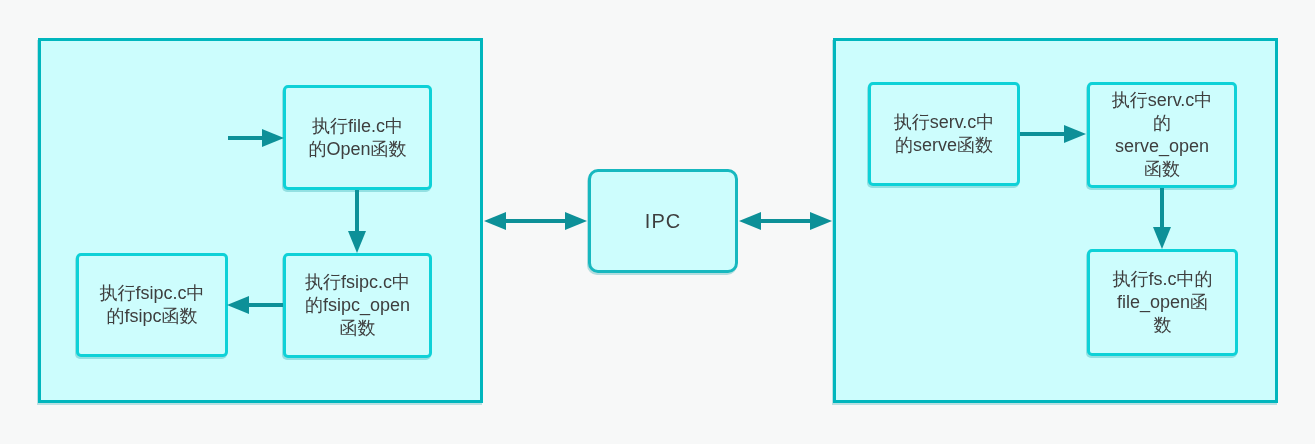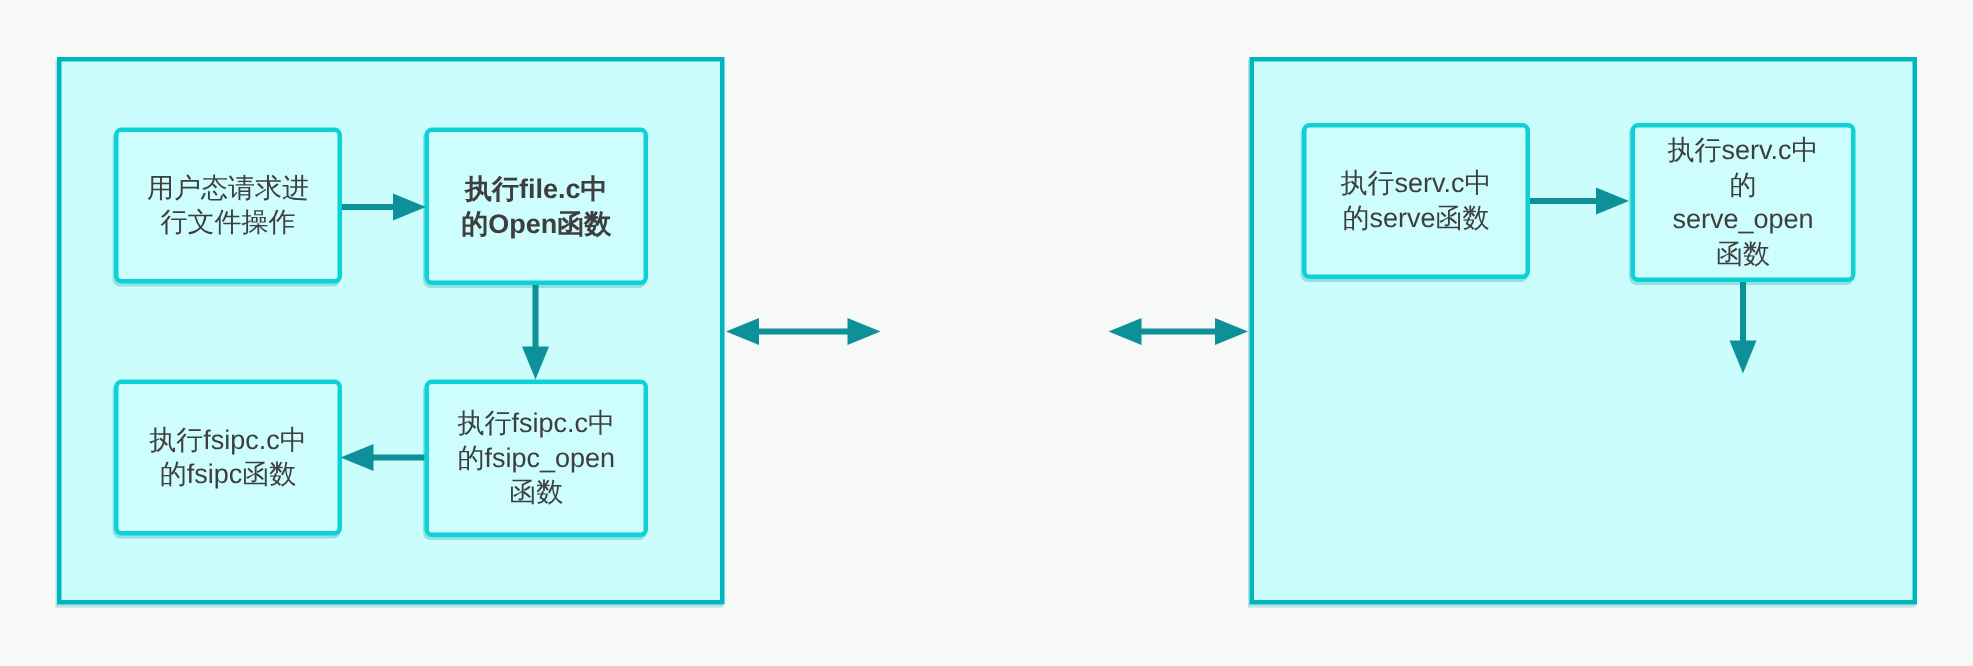--- a/index.html
+++ b/index.html
@@ -53,48 +53,52 @@
   .arrow-head{fill:var(--arrow);stroke:none;}
 </style>
 </head>
 <body>
 
 <div class="canvas">
 
   <div class="panel" style="left:38px;top:38px;width:445px;height:365px;"></div>
   <div class="panel" style="left:833px;top:38px;width:445px;height:365px;"></div>
 
-  <div class="node" style="left:76px;top:85px;width:152px;height:104px;">
-    <span>用户态请求进
-行文件操作</span>
-  </div>
-  <div class="node" style="left:283px;top:85px;width:149px;height:105px;font-weight:bold;">
+  <div class="node" style="left:283px;top:85px;width:149px;height:105px;">
     <span>执行file.c中
 的Open函数</span>
   </div>
   <div class="node" style="left:283px;top:253px;width:149px;height:105px;">
     <span>执行fsipc.c中
 的fsipc_open
 函数</span>
   </div>
   <div class="node" style="left:76px;top:253px;width:152px;height:104px;">
     <span>执行fsipc.c中
 的fsipc函数</span>
   </div>
 
+  <div class="node ipc" style="left:588px;top:169px;width:150px;height:104px;">
+    <span>IPC</span>
+  </div>
 
   <div class="node" style="left:868px;top:82px;width:152px;height:104px;">
     <span>执行serv.c中
 的serve函数</span>
   </div>
   <div class="node" style="left:1087px;top:82px;width:150px;height:106px;">
     <span>执行serv.c中
 的
 serve_open
 函数</span>
+  </div>
+  <div class="node" style="left:1087px;top:249px;width:151px;height:107px;">
+    <span>执行fs.c中的
+file_open函
+数</span>
   </div>
 
   <svg class="arrow-layer" width="1315" height="444" viewBox="0 0 1315 444">
 
     <g>
       <line class="arrow-line" x1="228" y1="138" x2="264" y2="138"></line>
       <polygon class="arrow-head" points="262,129 262,147 284,138"></polygon>
     </g>
 
     <g>

